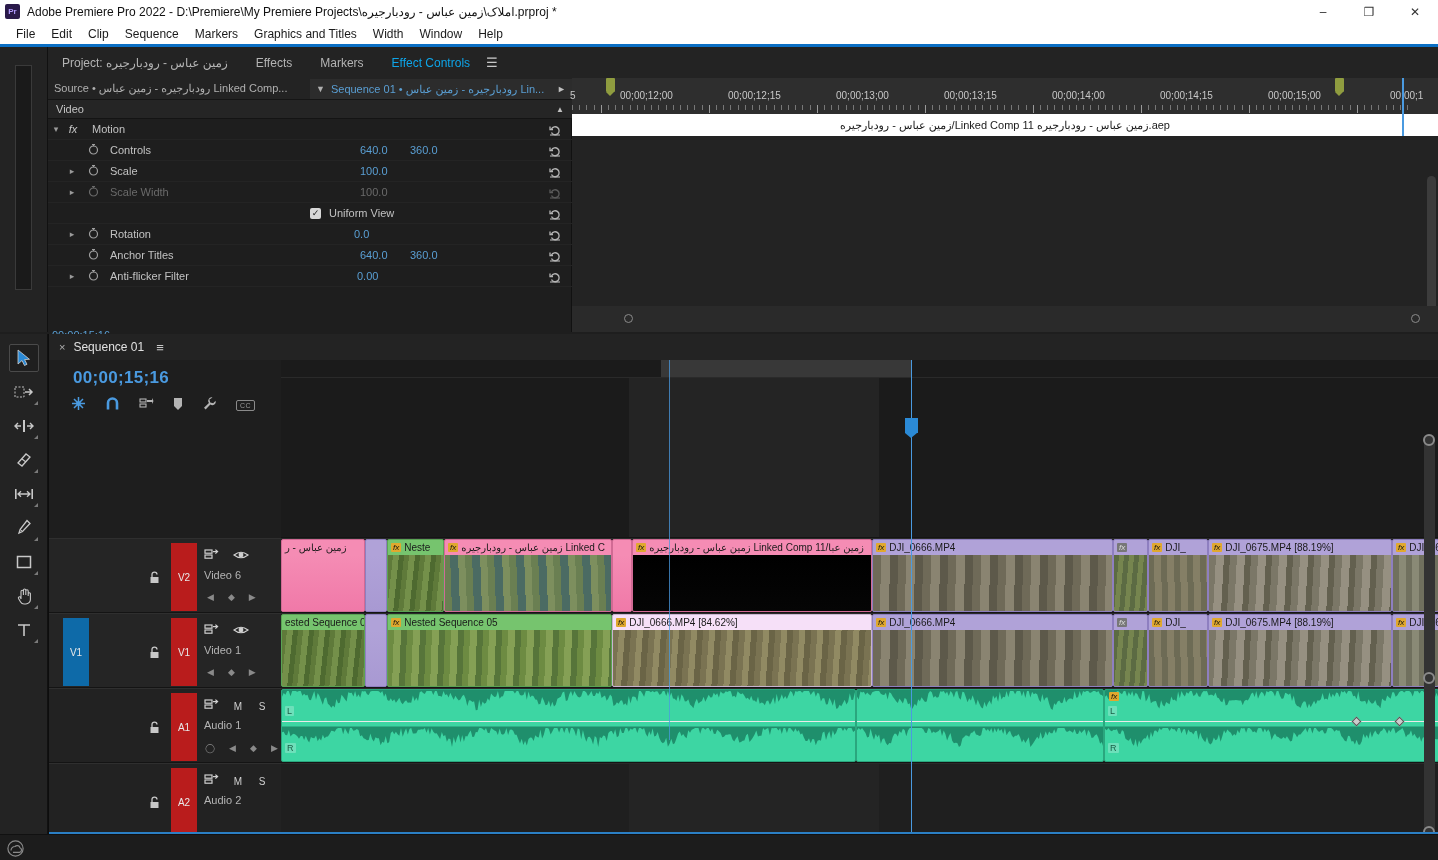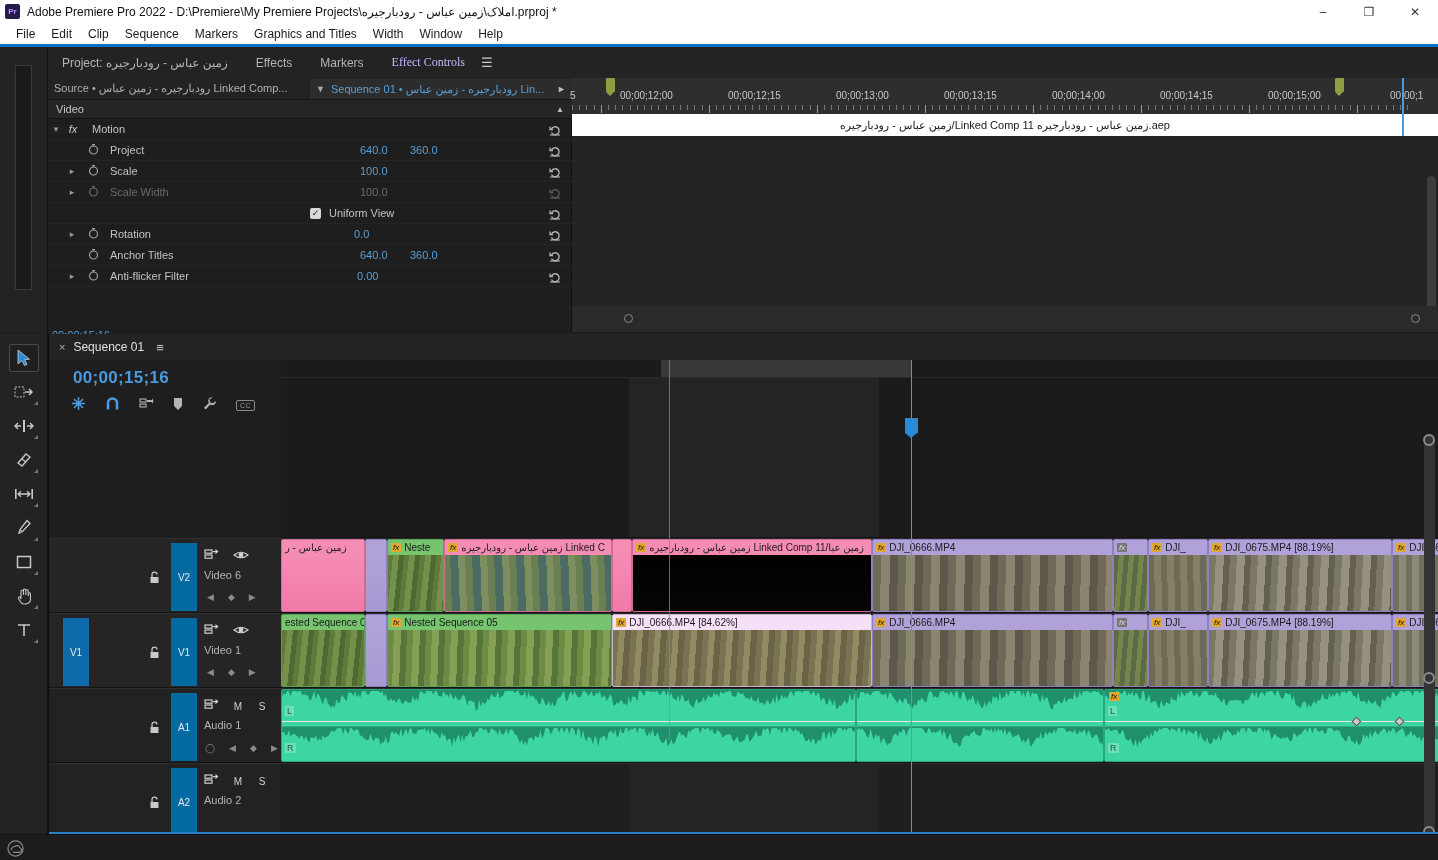--- a/index.html
+++ b/index.html
@@ -94,21 +94,21 @@
     background: #1e1e1e;
   }
   .ec-tabs {
     position: absolute; left: 0; top: 0; width: 1390px; height: 31px;
     background: #232323; display: flex; align-items: center;
   }
   .ec-tab {
     font-size: 12px; color: #b4b4b4; padding: 0 14px; height: 31px;
     display: flex; align-items: center; white-space: nowrap;
   }
-  .ec-tab.active { color: #c4b5fd; font-family: Liberation Serif, serif; }
+  .ec-tab.active { color: #0ea5e9; }
   .ec-tab.active::after {
     content: ""; position: absolute; bottom: 4px; height: 2px;
     background: #c8c8c8;
   }
   .tab-underline {
     position: absolute; height: 2px; background: #c5c5c5; bottom: 3px;
   }
   .ec-menu-icon { color: #c8c8c8; font-size: 13px; margin-left: 2px; }
 
   .ec-body {
@@ -308,21 +308,21 @@
     position: absolute; left: 0; width: 232px; background: #252525;
     border-bottom: 1px solid #141414; border-top: 1px solid #2f2f2f;
   }
   .trk-sync {
     position: absolute; left: 14px; width: 26px; background: #0e6aa8;
   }
   .trk-btn-lock {
     position: absolute; left: 100px; color: #c8c8c8;
   }
   .trk-tgl {
-    position: absolute; left: 122px; width: 26px; background: #0369a1;
+    position: absolute; left: 122px; width: 26px; background: #b91c1c;
     font-size: 10px; color: #e8e8e8; display: flex;
     align-items: center; justify-content: center;
   }
   .trk-icons {
     position: absolute; left: 155px; display: flex; gap: 14px;
     align-items: center; color: #d0d0d0;
   }
   .trk-name {
     position: absolute; left: 155px; font-size: 11px; color: #b4b4b4;
   }
@@ -534,21 +534,21 @@
       </div>
 
       <div class="ec-prop" style="top:62px">
         <span class="twirl"></span>
         <span class="stopwatch" style="margin-left:24px">
           <svg width="11" height="12" viewBox="0 0 11 12">
               <circle cx="5.5" cy="7" r="4" fill="none" stroke="currentColor" stroke-width="1.2"></circle>
               <path d="M4 1.5 L7 1.5 M5.5 1.5 L5.5 3.2" stroke="currentColor" stroke-width="1.2"></path>
             </svg>
         </span>
-        <span class="pname" style="margin-left:6px">Project</span>
+        <span class="pname" style="margin-left:6px">Controls</span>
         <span class="val" style="left:312px">640.0</span>
         <span class="val" style="left:362px">360.0</span>
         <span class="reset">
           <svg width="13" height="13" viewBox="0 0 13 13">
               <path d="M2.5 5 a4 4 0 1 1 0 3.5" fill="none" stroke="currentColor" stroke-width="1.3"></path>
               <path d="M1 2.5 L1 5.5 L4 5.5" fill="none" stroke="currentColor" stroke-width="1.3"></path>
               <path d="M1 11 L11 11" stroke="currentColor" stroke-width="1.1"></path>
             </svg>
         </span>
       </div>

